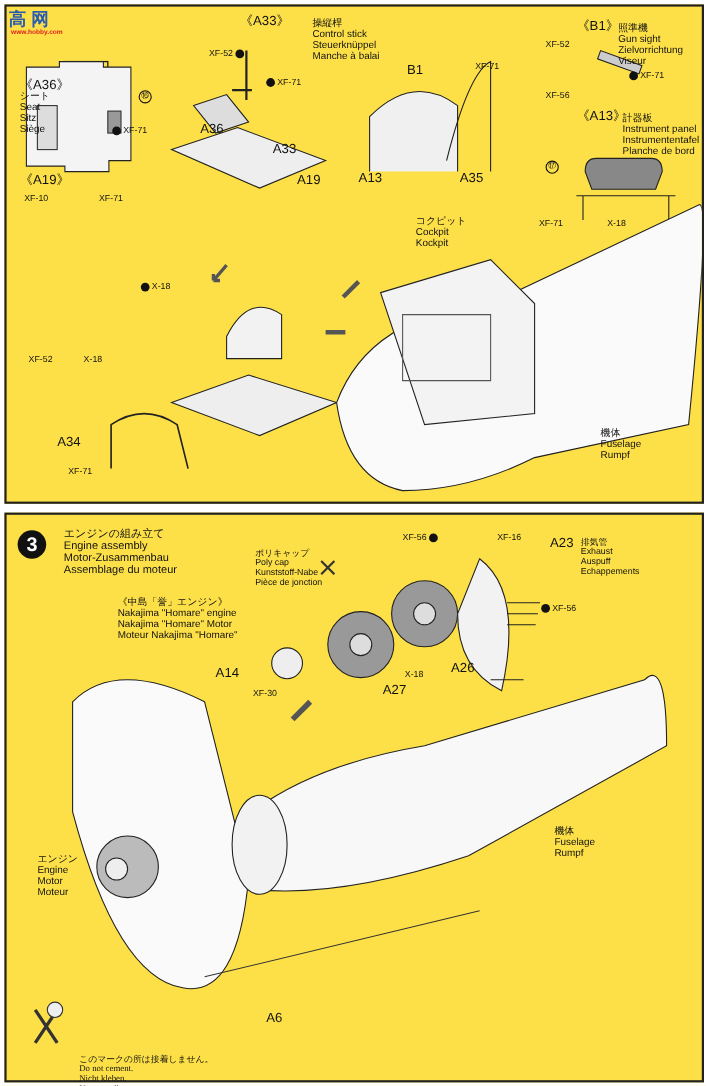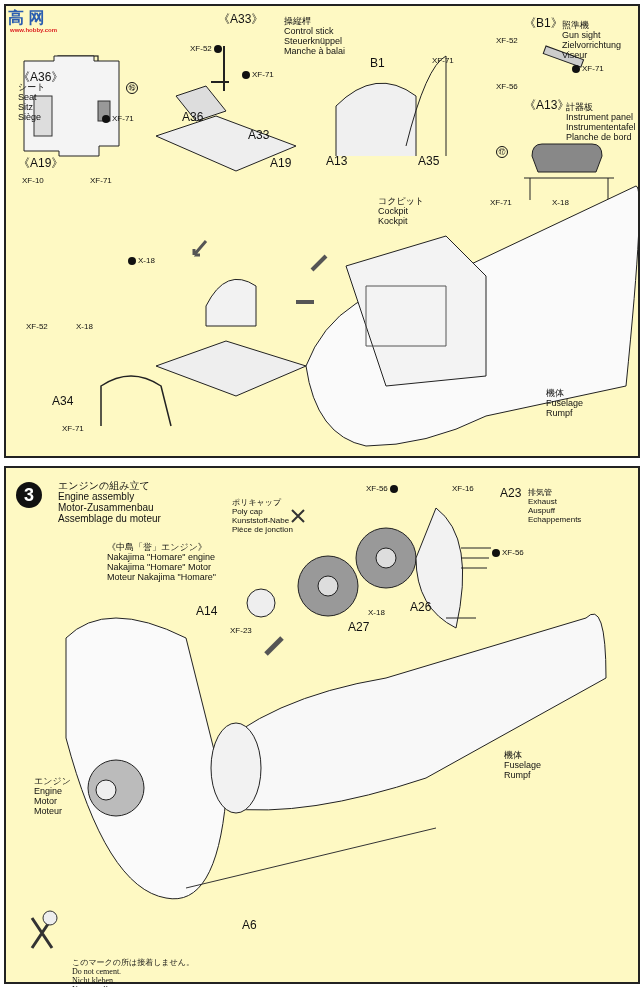--- a/index.html
+++ b/index.html
@@ -1,17 +1,17 @@
 <!DOCTYPE html>
 <html><head>
 <meta charset="utf-8">
 <style>
   html,body{margin:0;padding:0;background:#fff;}
   body{width:642px;height:987px;position:relative;overflow:hidden;font-family:"Liberation Sans",sans-serif;color:#111;}
-  .panel{position:absolute;border:2px solid #222;background:#fef9c3;}
+  .panel{position:absolute;border:2px solid #222;background:#fde047;}
   #step2{left:4px;top:4px;width:632px;height:450px;}
   #step3{left:4px;top:466px;width:632px;height:514px;}
   .lbl{position:absolute;font-size:9px;line-height:10px;white-space:nowrap;}
   .lbl div{white-space:nowrap;}
   .part{position:absolute;font-size:12px;font-weight:normal;white-space:nowrap;}
   .paint{position:absolute;font-size:8px;white-space:nowrap;}
   .dot{display:inline-block;width:8px;height:8px;border-radius:50%;background:#111;vertical-align:middle;margin-right:2px;}
   .big{font-size:12px;}
   svg{position:absolute;left:0;top:0;}
   .logo{position:absolute;left:0;top:0;width:72px;height:30px;}
@@ -202,21 +202,21 @@
     <div>排気管</div>
     <div>Exhaust</div>
     <div>Auspuff</div>
     <div>Echappements</div>
   </div>
 
   <span class="paint" style="left:360px;top:16px;"><span>XF-56</span> <span class="dot"></span></span>
   <span class="paint" style="left:446px;top:16px;"><span>XF-16</span></span>
   <span class="paint" style="left:486px;top:80px;"><span class="dot"></span><span>XF-56</span></span>
   <span class="paint" style="left:362px;top:140px;"><span>X-18</span></span>
-  <span class="paint" style="left:224px;top:158px;"><span>XF-23</span></span>
+  <span class="paint" style="left:224px;top:158px;"><span>XF-30</span></span>
 
   <span class="part" style="left:190px;top:136px;">A14</span>
   <span class="part" style="left:342px;top:152px;">A27</span>
   <span class="part" style="left:404px;top:132px;">A26</span>
   <span class="part" style="left:236px;top:450px;">A6</span>
 
   <div class="lbl" style="left:28px;top:308px;">
     <div>エンジン</div>
     <div>Engine</div>
     <div>Motor</div>

